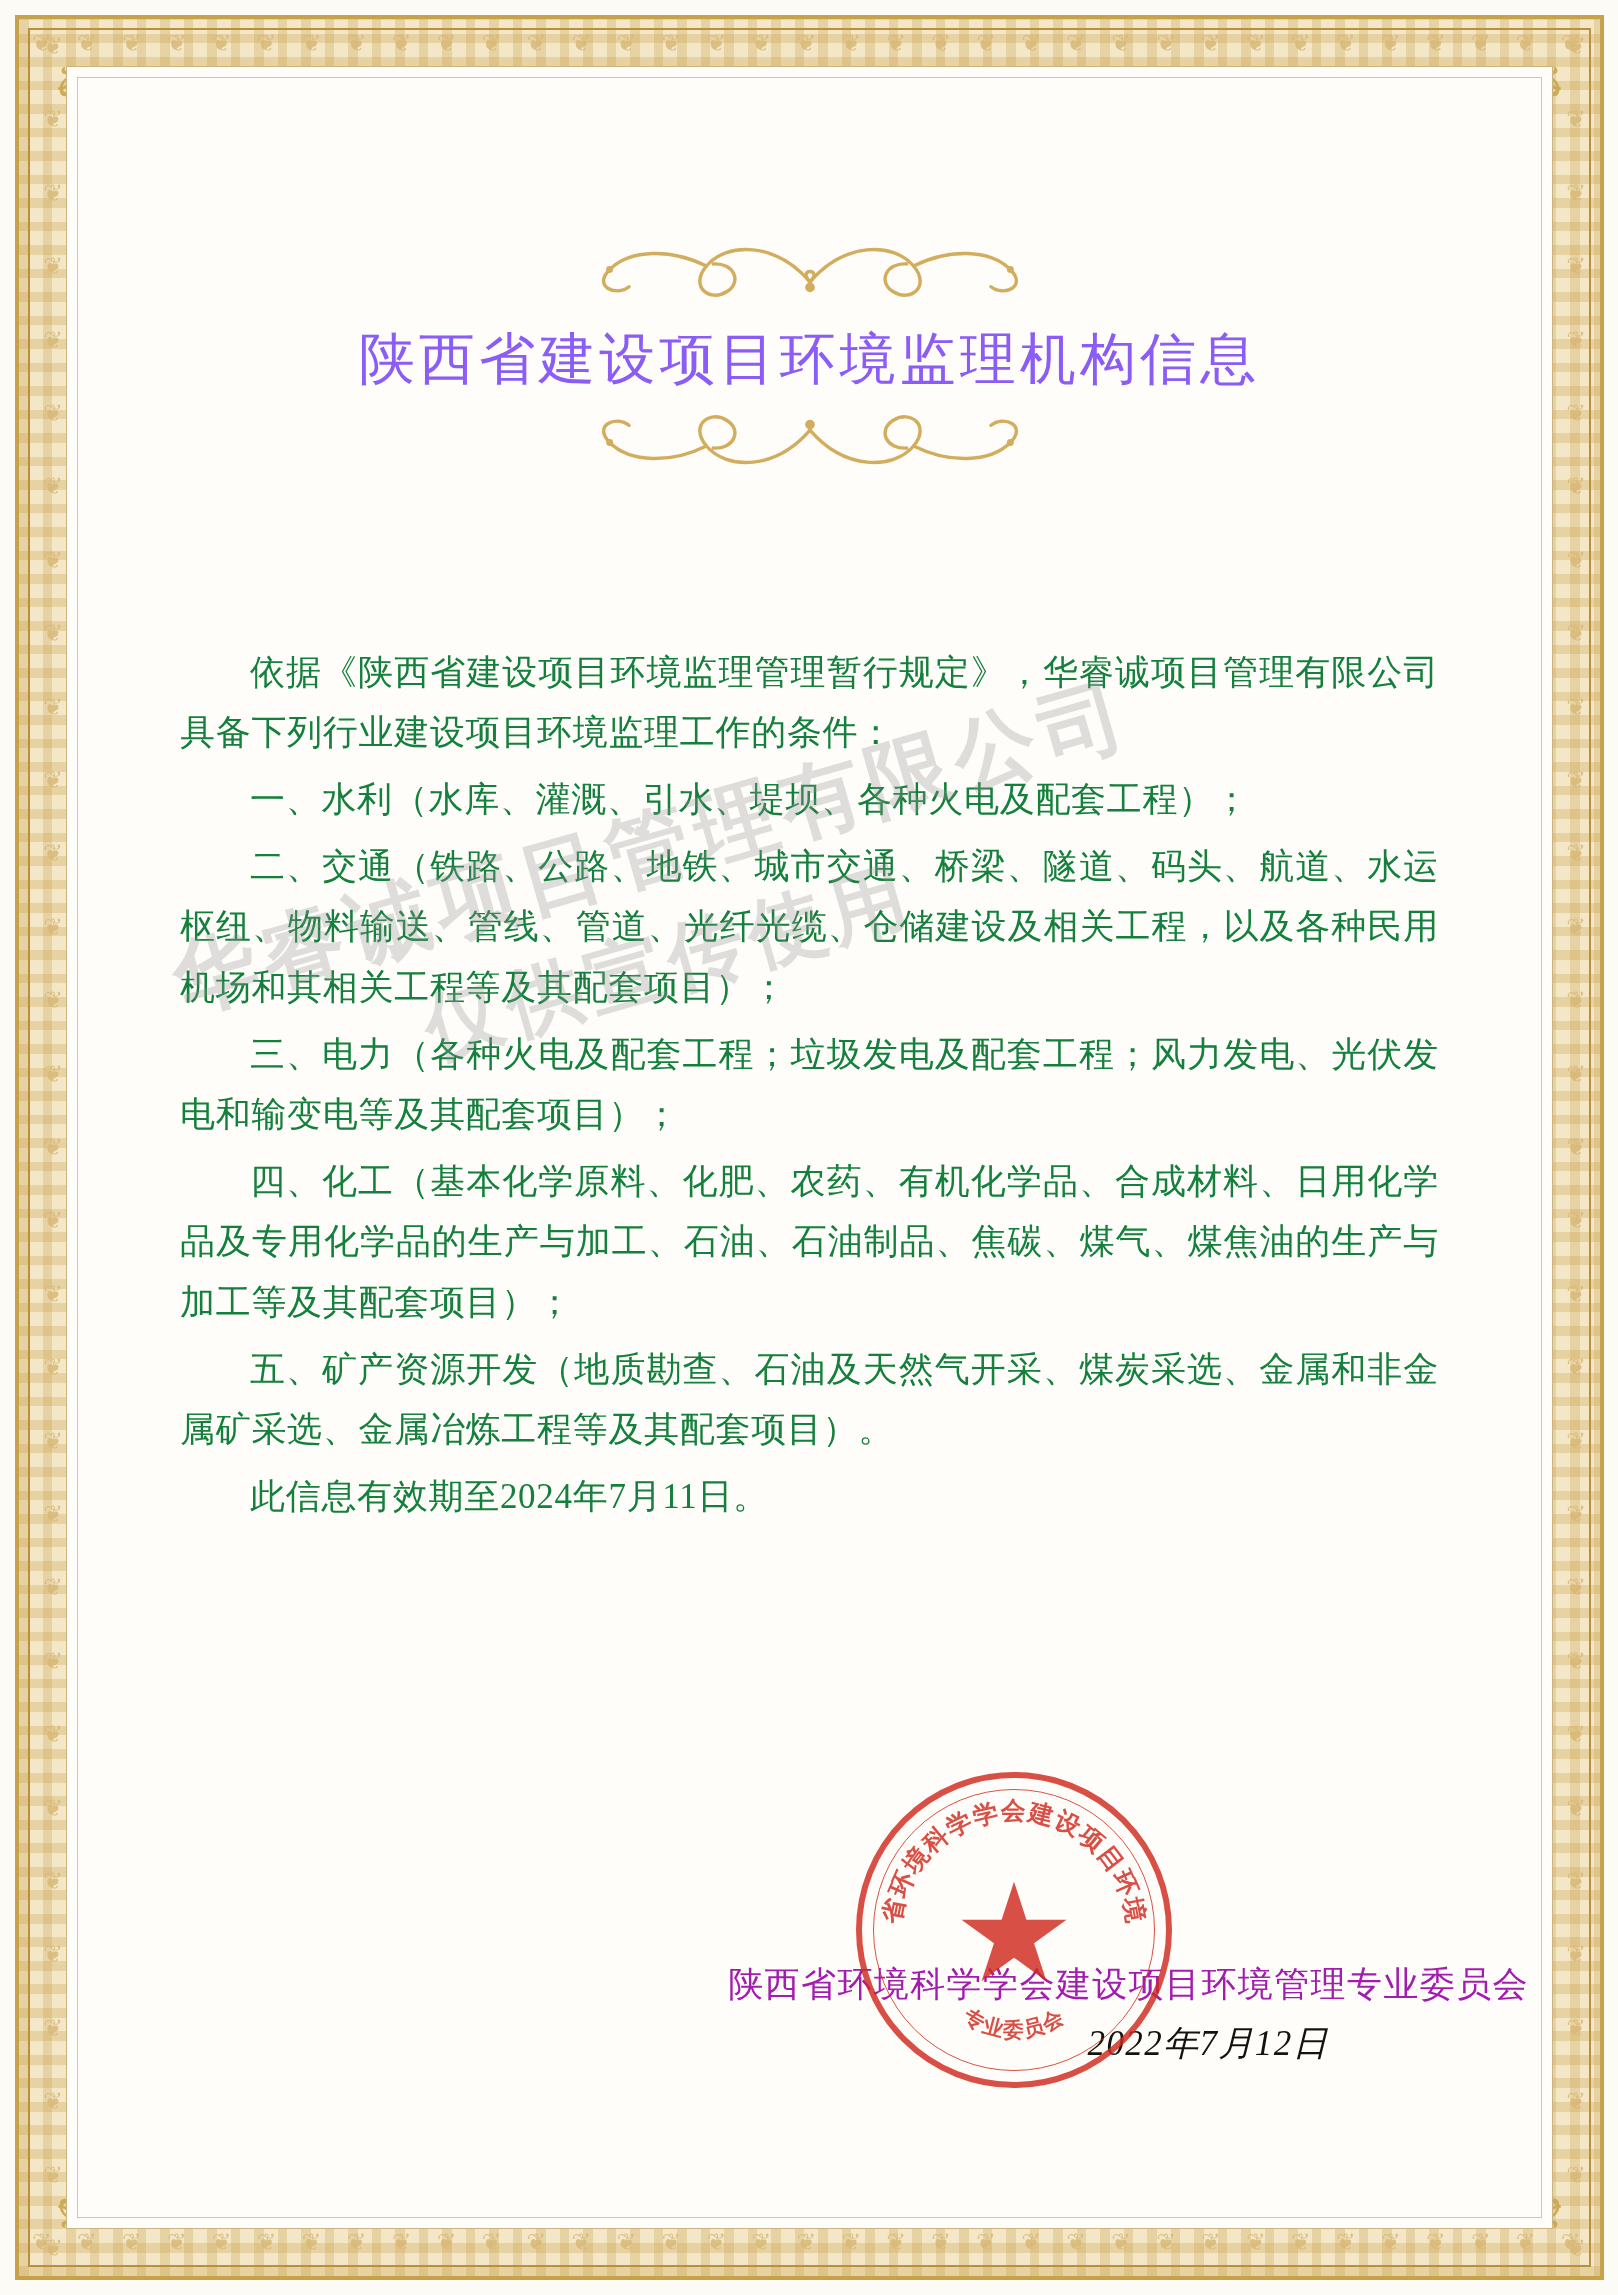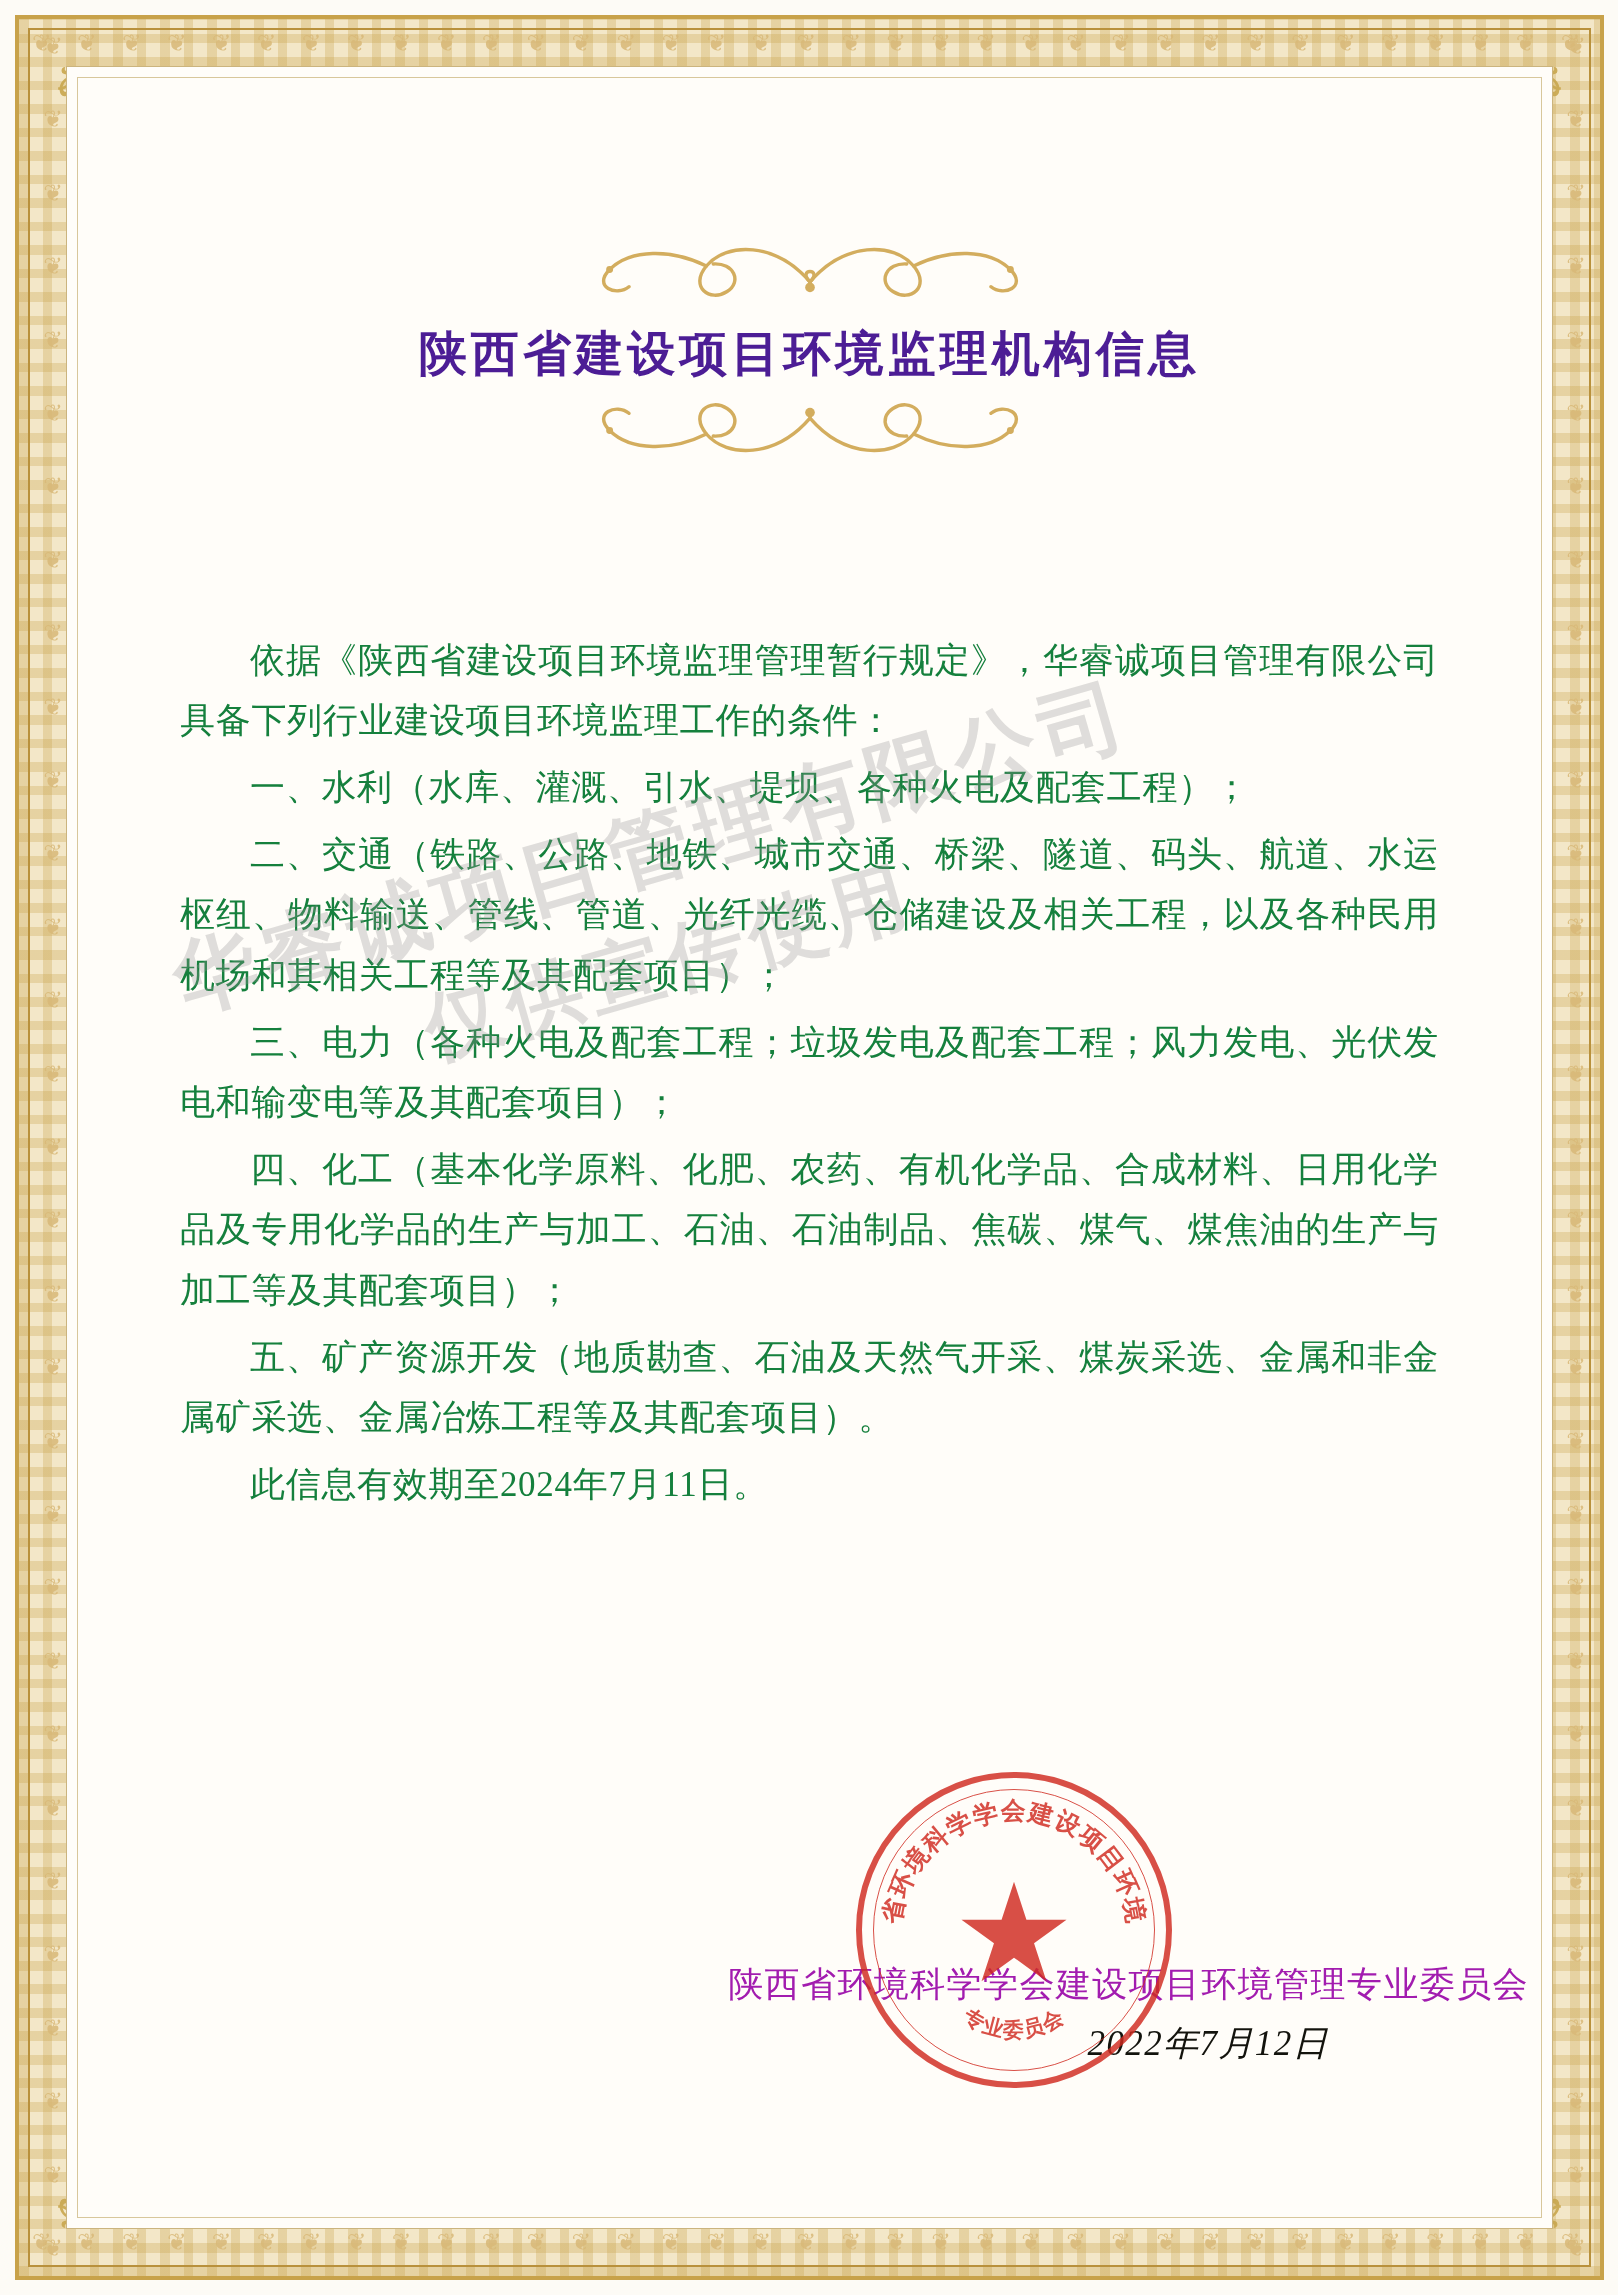--- a/index.html
+++ b/index.html
@@ -110,24 +110,24 @@
     letter-spacing: 4.1px;
     user-select: none;
   }
   .flourish-top { margin-top: 124px; }
   .flourish-bottom { margin-top: 7px; }
   .flourish svg { display: block; margin: 0 auto; }
 
   .title {
     text-align: center;
     font-family: "Liberation Serif", "DejaVu Serif", serif;
-    font-weight: bold;
-    font-size: 48px;
+    font-weight: normal;
+    font-size: 56px;
     letter-spacing: 4.1px;
-    color: #4c1d95;
+    color: #8b5cf6;
     margin: 18px 0 9.7px 0;
     white-space: nowrap;
   }
 
   .body-text {
     margin: 159px 76px 0 76px;
     font-size: 35px;
     line-height: 1.72;
     color: #15803d;
     text-align: justify;

